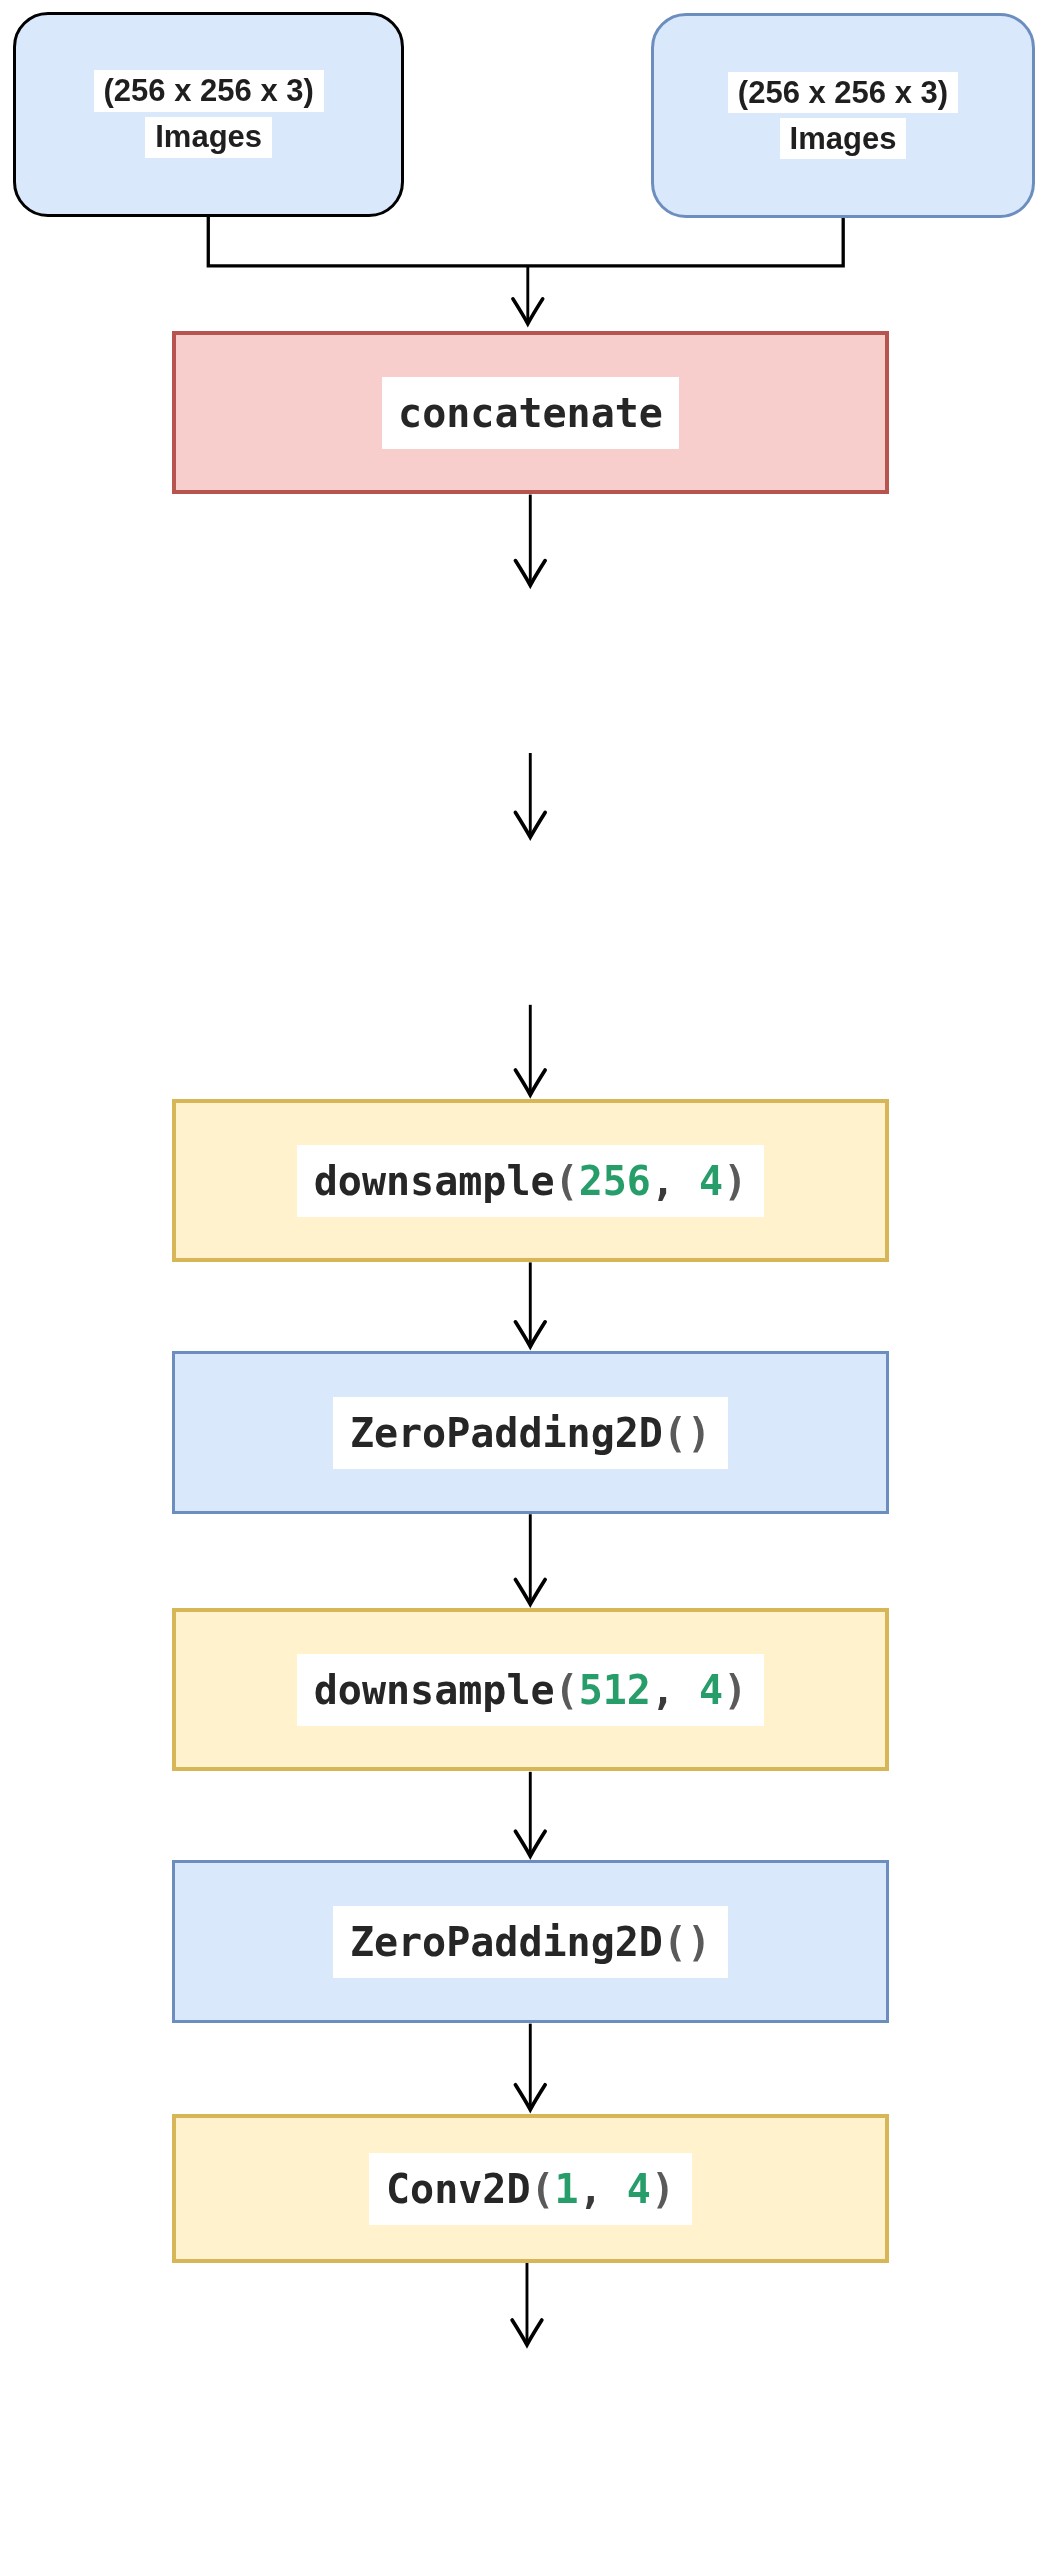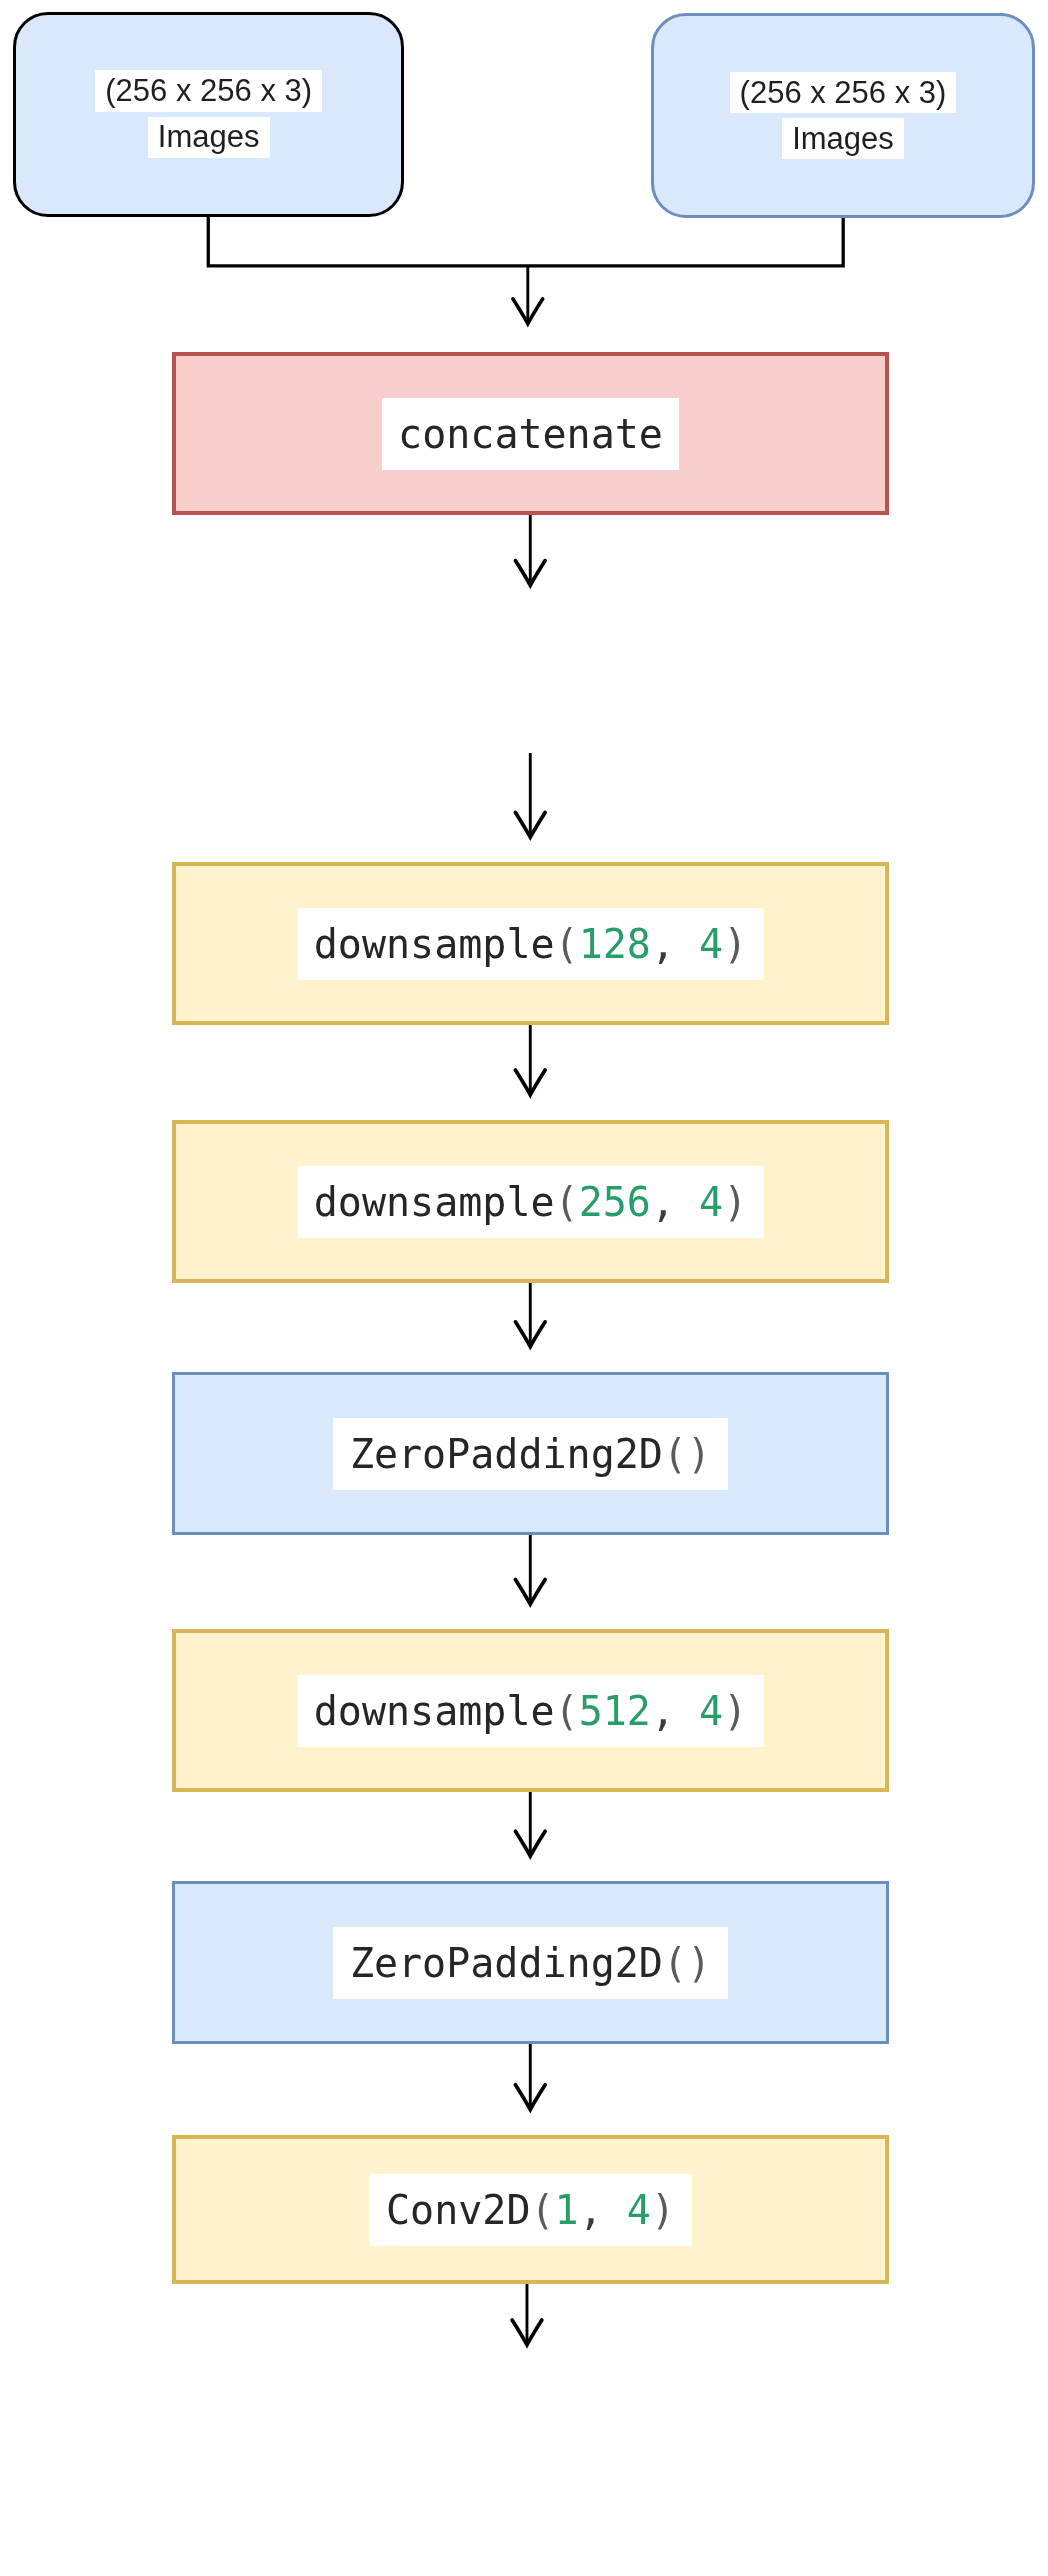--- a/index.html
+++ b/index.html
@@ -12,35 +12,35 @@
   html,body{margin:0;padding:0;background:#ffffff;}
   .canvas{
     position:relative; width:1049px; height:2576px; background:#ffffff;
     overflow:hidden; font-family:"Liberation Sans", sans-serif;
   }
   .connector-svg{position:absolute; left:0; top:0; z-index:0;}
   .node{
     position:absolute; z-index:1; box-sizing:border-box;
     display:flex; align-items:center; justify-content:center;
   }
-  .rect{left:172px; width:717px;margin-top:21px;}
+  .rect{left:172px; width:717px;}
   .red{background:var(--red_fill); border:4.1px solid var(--red_border);}
   .yellow{background:var(--yellow_fill); border:4.1px solid var(--yellow_border);}
   .bluerect{background:var(--blue_fill); border:3.3px solid var(--blue_border);}
   .input-node{
     background:var(--blue_fill); border-radius:35px;
     display:flex; align-items:center; justify-content:center;
   }
   .border-black{border:3.3px solid var(--black_border);}
   .border-blue{border:3.3px solid var(--blue_border);}
   .output-node{
     background:var(--blue_fill); border:3.3px solid var(--blue_border); border-radius:36px;
   }
   .vstack{display:flex; flex-direction:column; align-items:center; gap:5px;}
-  .strip{background:var(--strip_bg); white-space:nowrap;}
+  .strip{background:var(--strip_bg); white-space:nowrap;font-weight:bold;}
   .sans{
     font-family:"Liberation Sans", sans-serif; font-size:31px; line-height:1.22;
     color:var(--label_text); padding:1.7px 10px; text-align:center;
   }
   .code{
     font-family:"DejaVu Sans Mono", monospace; font-size:40px; line-height:1.3;
     color:var(--token_name); padding:10px 16.5px;
   }
   .tk-name{color:var(--token_name);}
   .tk-paren{color:var(--token_paren);}
@@ -83,23 +83,20 @@
       <span class="strip sans">(256 x 256 x 3)</span>
       <span class="strip sans">Images</span>
     </div>
   </div>
 
   <div class="node rect red" style="top:331px; height:163px;">
     <span class="strip code"><span class="tk-name">concatenate</span></span>
   </div>
 
 
-  <div class="node rect yellow" style="top:841px; height:163px;">
-    <span class="strip code"><span class="tk-name">downsample</span><span class="tk-paren">(</span><span class="tk-number">128</span><span class="tk-comma">, </span><span class="tk-number">4</span><span class="tk-paren">)</span></span>
-  </div>
 
   <div class="node rect yellow" style="top:1099px; height:163px;">
     <span class="strip code"><span class="tk-name">downsample</span><span class="tk-paren">(</span><span class="tk-number">256</span><span class="tk-comma">, </span><span class="tk-number">4</span><span class="tk-paren">)</span></span>
   </div>
 
   <div class="node rect bluerect" style="top:1351px; height:163px;">
     <span class="strip code"><span class="tk-name">ZeroPadding2D</span><span class="tk-paren">()</span></span>
   </div>
 
   <div class="node rect yellow" style="top:1608px; height:163px;">

